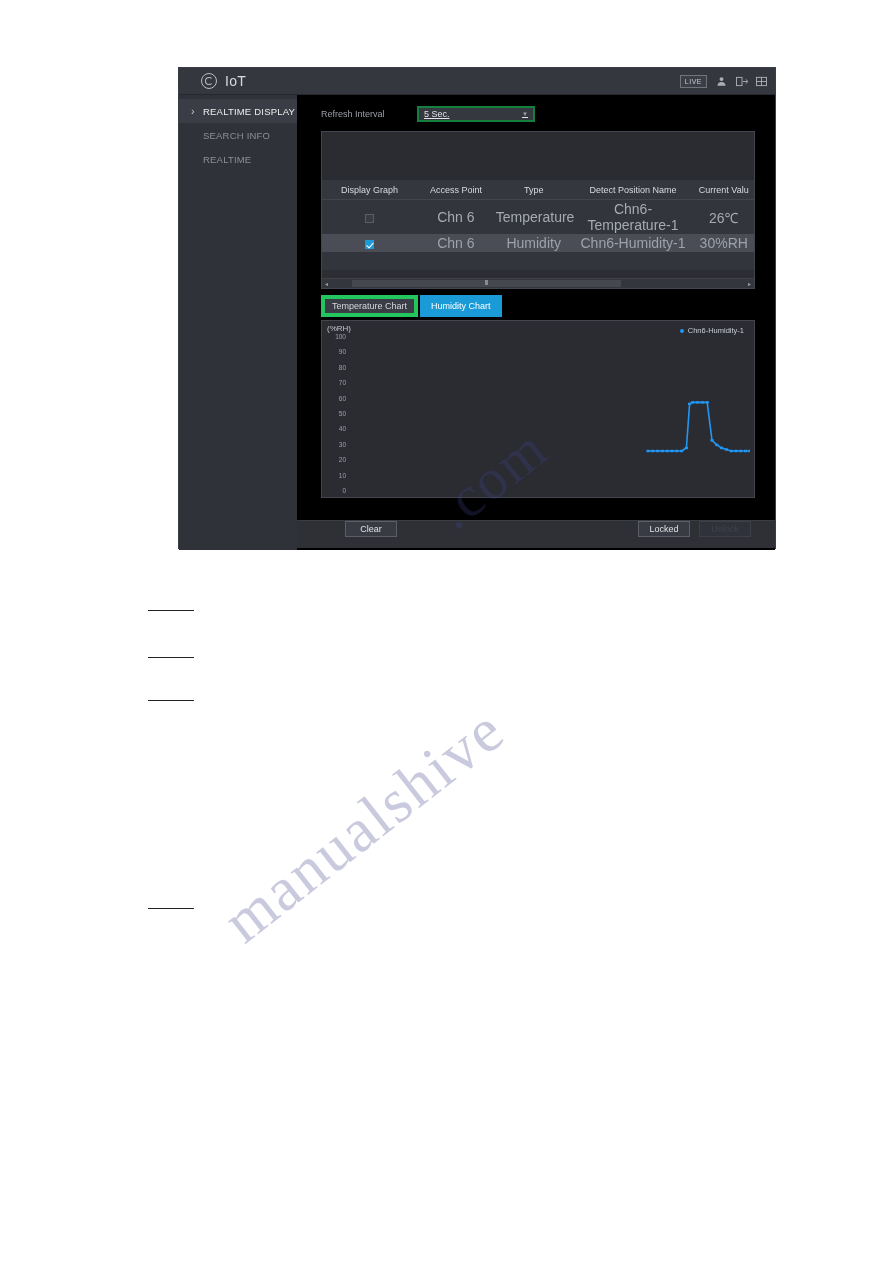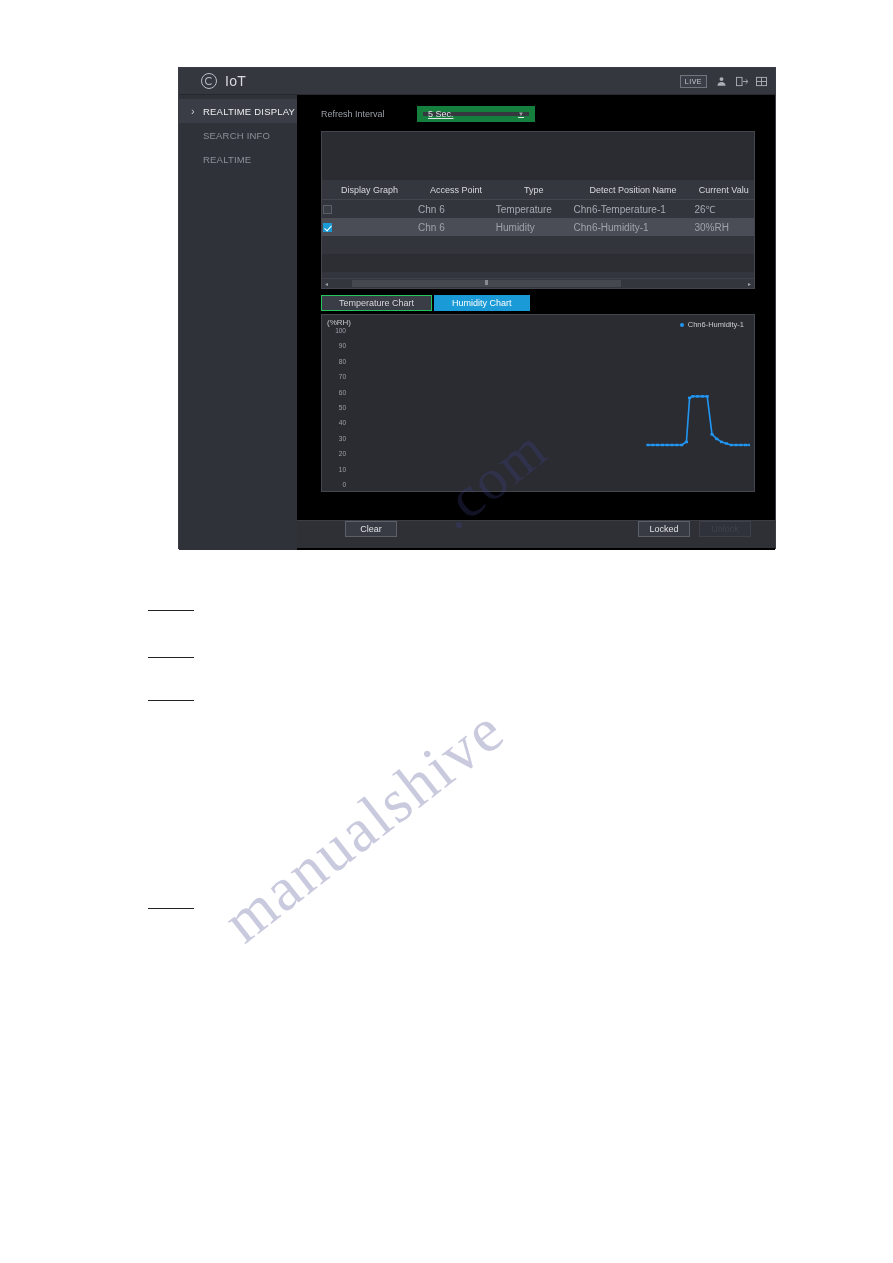--- a/index.html
+++ b/index.html
@@ -164,21 +164,21 @@
   }
   .refresh-label {
     font-size: 9px;
     color: #9b9fa7;
     width: 96px;
   }
   .select {
     width: 118px;
     height: 16px;
     background: #35383f;
-    border: 6px solid #15803d;
+    border: 2px solid #15803d;
     box-sizing: border-box;
     display: flex;
     align-items: center;
     padding: 0 5px;
     font-size: 9px;
     color: #e2e4e8;
     position: relative;
     text-decoration: underline;
   }
   .select .caret {
@@ -207,23 +207,23 @@
     height: 17px;
     font-size: 9px;
     font-weight: normal;
     color: #d8dade;
     background: #34373e;
     text-align: center;
     border-bottom: 1px solid #43464e;
   }
   table.grid td {
     height: 16px;
-    font-size: 10px;
+    font-size: 14px;
     color: #a6aab2;
-    text-align: left;
+    text-align: center;
   }
   tr.row-odd td  { background: #33353c; }
   tr.row-even td { background: #2c2e34; }
   tr.row-sel td  { background: #4a4d55; color: #9ea2aa; }
   .cb {
     width: 9px; height: 9px;
     display: inline-block;
     box-sizing: border-box;
     border: 1px solid #5a5e67;
     background: #393c44;
@@ -283,28 +283,28 @@
     color: #c2c5cb;
   }
 
   
   .tabs {
     display: flex;
     margin-top: 6px;
     gap: 2px;
   }
   .tab {
-    height: 16px;
-    padding: 0 17px;
+    height: 22px;
+    padding: 0 7px;
     font-size: 9px;
     display: flex;
     align-items: center;
     background: #3a3d45;
     color: #d6d8dc;
-    border: 1px solid #22c55e;
+    border: 4px solid #22c55e;
     box-sizing: border-box;
   }
   .tab.active {
     background: #1a9ad6;
     border-color: #1a9ad6;
     color: #ffffff;
   }
 
   
   .chart-box {

